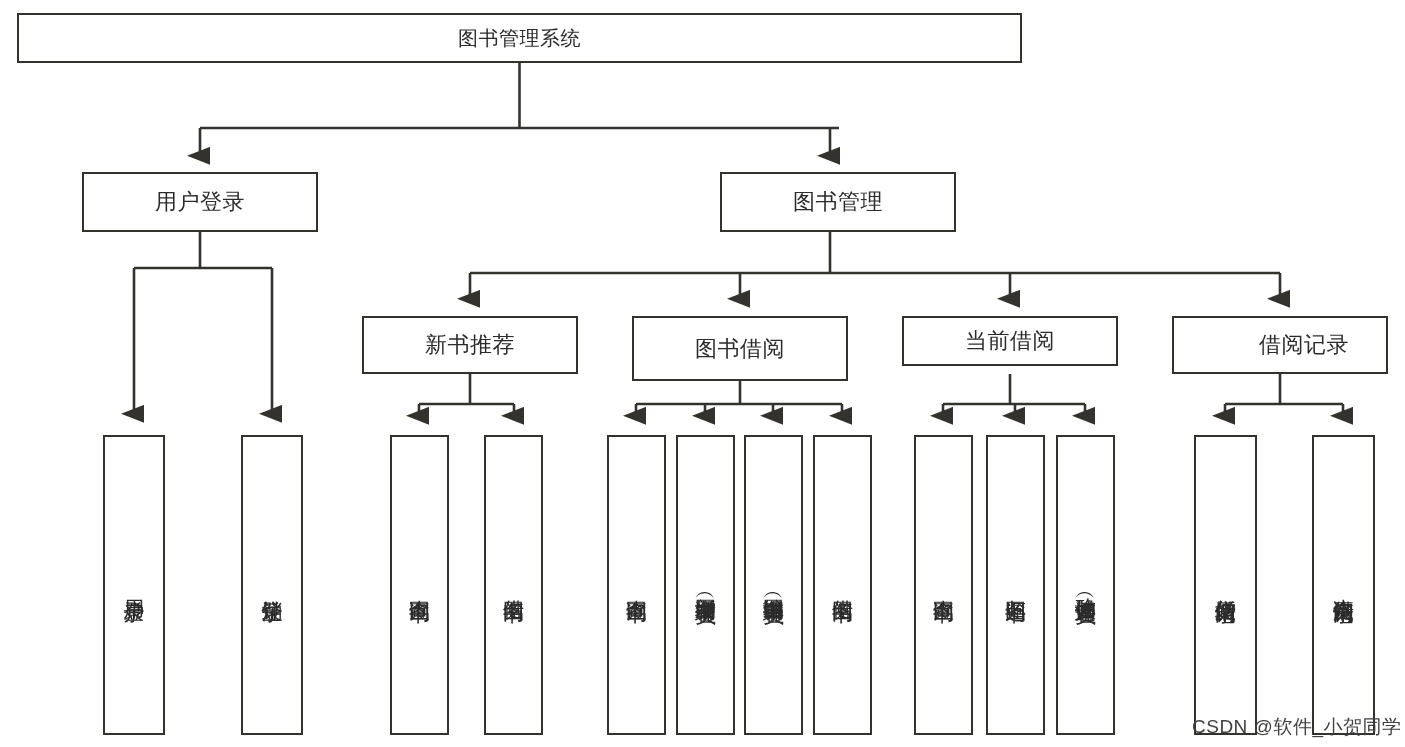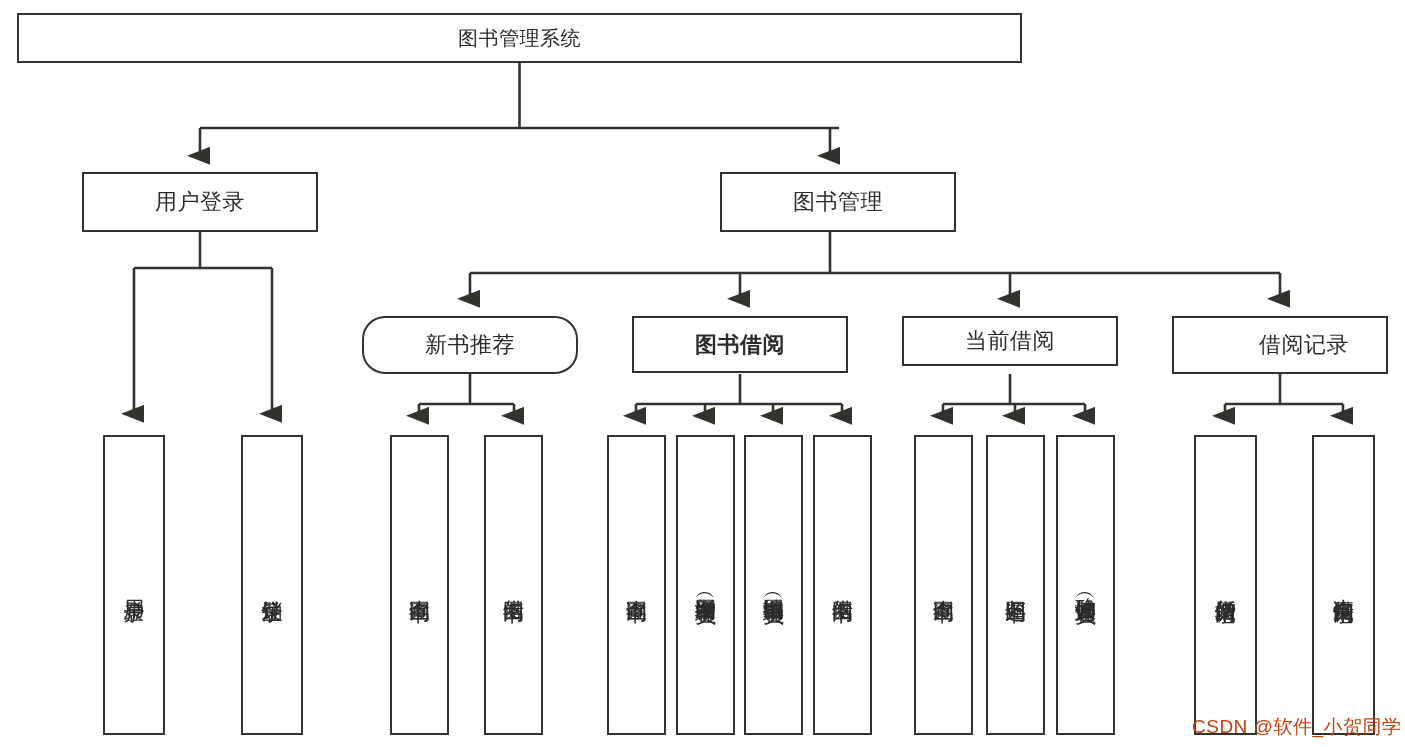--- a/index.html
+++ b/index.html
@@ -115,22 +115,22 @@
       <path d="M1225,404 L1225,415" marker-end="url(#arrow)"></path>
       <path d="M1343,404 L1343,415" marker-end="url(#arrow)"></path>
     </g>
   </svg>
 
   <div class="node root" id="n-root" style="left: 17px; top: 13px; width: 1005px; height: 50px;">图书管理系统</div>
 
   <div class="node" id="n-l2-0" style="left: 82px; top: 172px; width: 236px; height: 60px;">用户登录</div>
   <div class="node" id="n-l2-1" style="left: 712px; top: 172px; width: 236px; height: 60px; margin-left: 8px;">图书管理</div>
 
-  <div class="node" id="n-l3-0" style="left: 362px; top: 316px; width: 216px; height: 58px; border-radius: 23px;">新书推荐</div>
-  <div class="node" id="n-l3-1" style="left: 632px; top: 316px; width: 216px; height: 57px; font-weight: bold;">图书借阅</div>
+  <div class="node" id="n-l3-0" style="left: 362px; top: 316px; width: 216px; height: 58px;">新书推荐</div>
+  <div class="node" id="n-l3-1" style="left: 632px; top: 316px; width: 216px; height: 65px;">图书借阅</div>
   <div class="node" id="n-l3-2" style="left: 902px; top: 316px; width: 216px; height: 50px;">当前借阅</div>
   <div class="node" id="n-l3-3" style="left: 1172px; top: 316px; width: 216px; height: 58px; padding-left: 48px;">借阅记录</div>
 
   <div class="node vert" id="n-lf-0" style="left: 103px; top: 435px; width: 62px; height: 300px;">
       <span>用户登录</span>
     </div>
   <div class="node vert" id="n-lf-1" style="left: 241px; top: 435px; width: 62px; height: 300px;">
       <span>注销登录</span>
     </div>
   <div class="node vert" id="n-lf-2" style="left: 390px; top: 435px; width: 59px; height: 300px;">
@@ -160,14 +160,14 @@
   <div class="node vert" id="n-lf-10" style="left: 1056px; top: 435px; width: 59px; height: 300px;">
       <span>确认归还（管理员）</span>
     </div>
   <div class="node vert" id="n-lf-11" style="left: 1194px; top: 435px; width: 63px; height: 300px;">
       <span>新增借阅记录</span>
     </div>
   <div class="node vert" id="n-lf-12" style="left: 1312px; top: 435px; width: 63px; height: 300px;">
       <span>查询借阅记录</span>
     </div>
 
-  <div class="wm" style="left: 1192px; top: 714px; color: #c2410c;">CSDN @软件_小贺同学</div>
+  <div class="wm" style="left: 1192px; top: 714px; color: #404040;">CSDN @软件_小贺同学</div>
 </div>
 
 </body></html>

